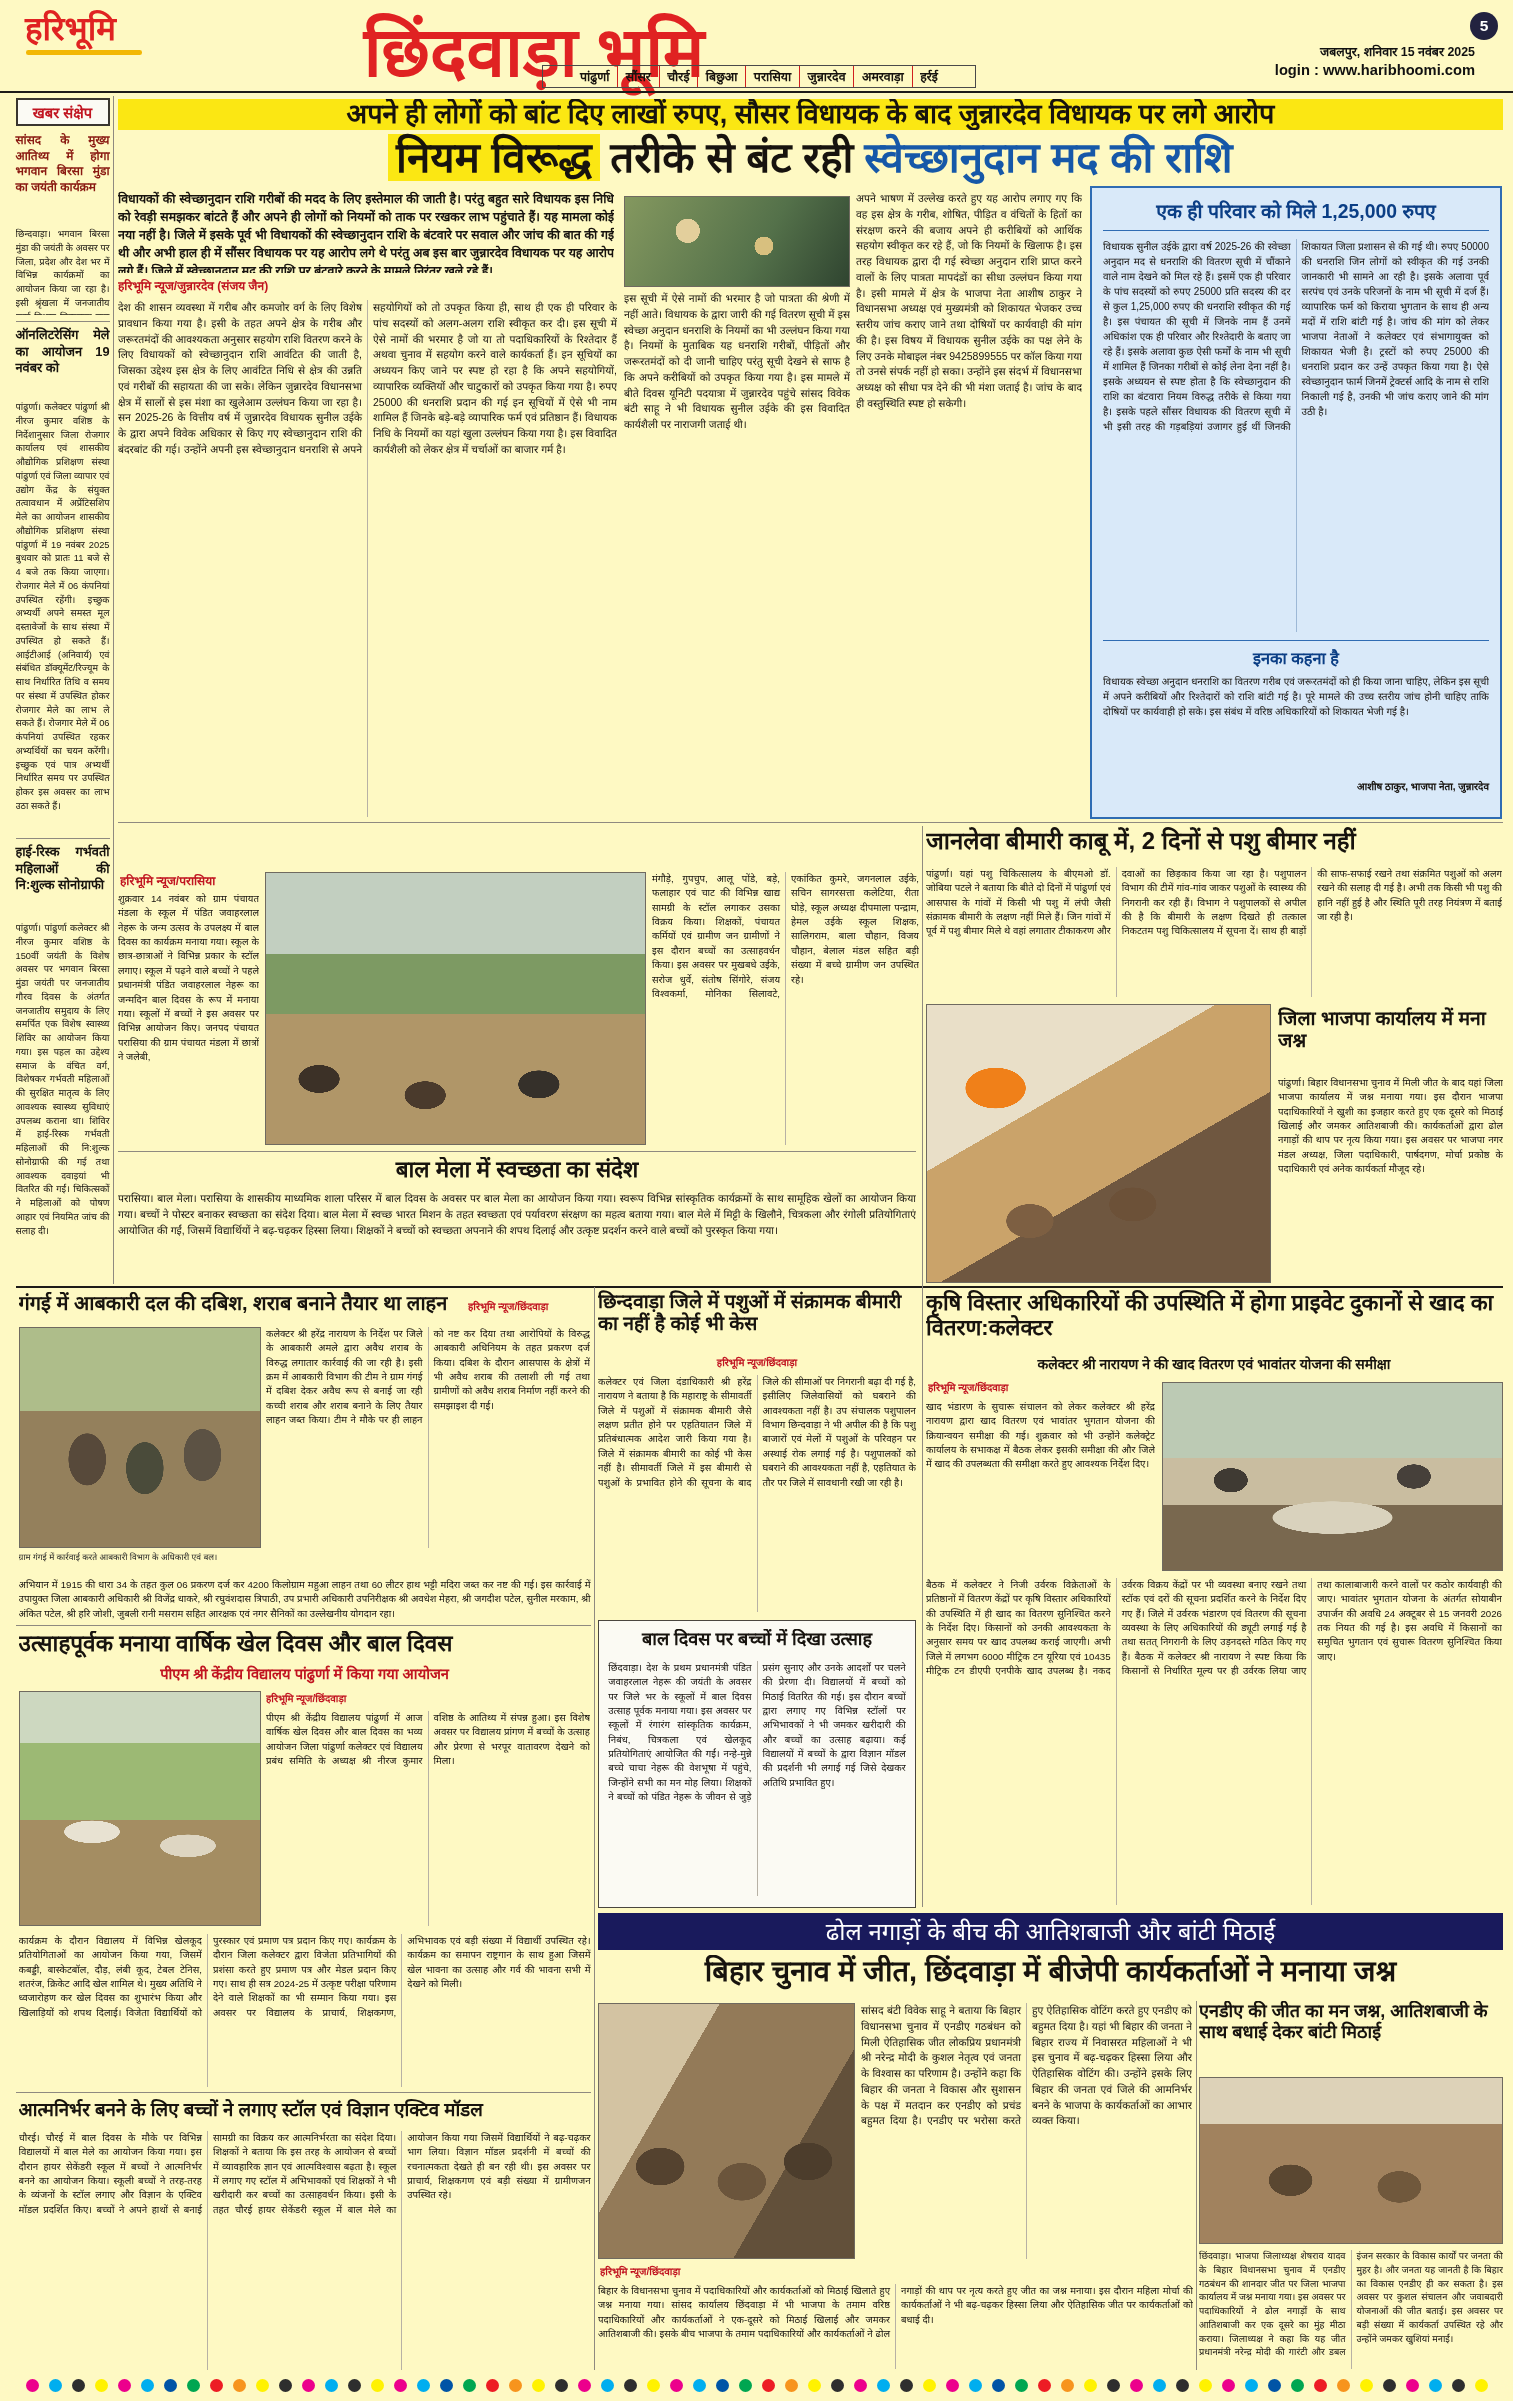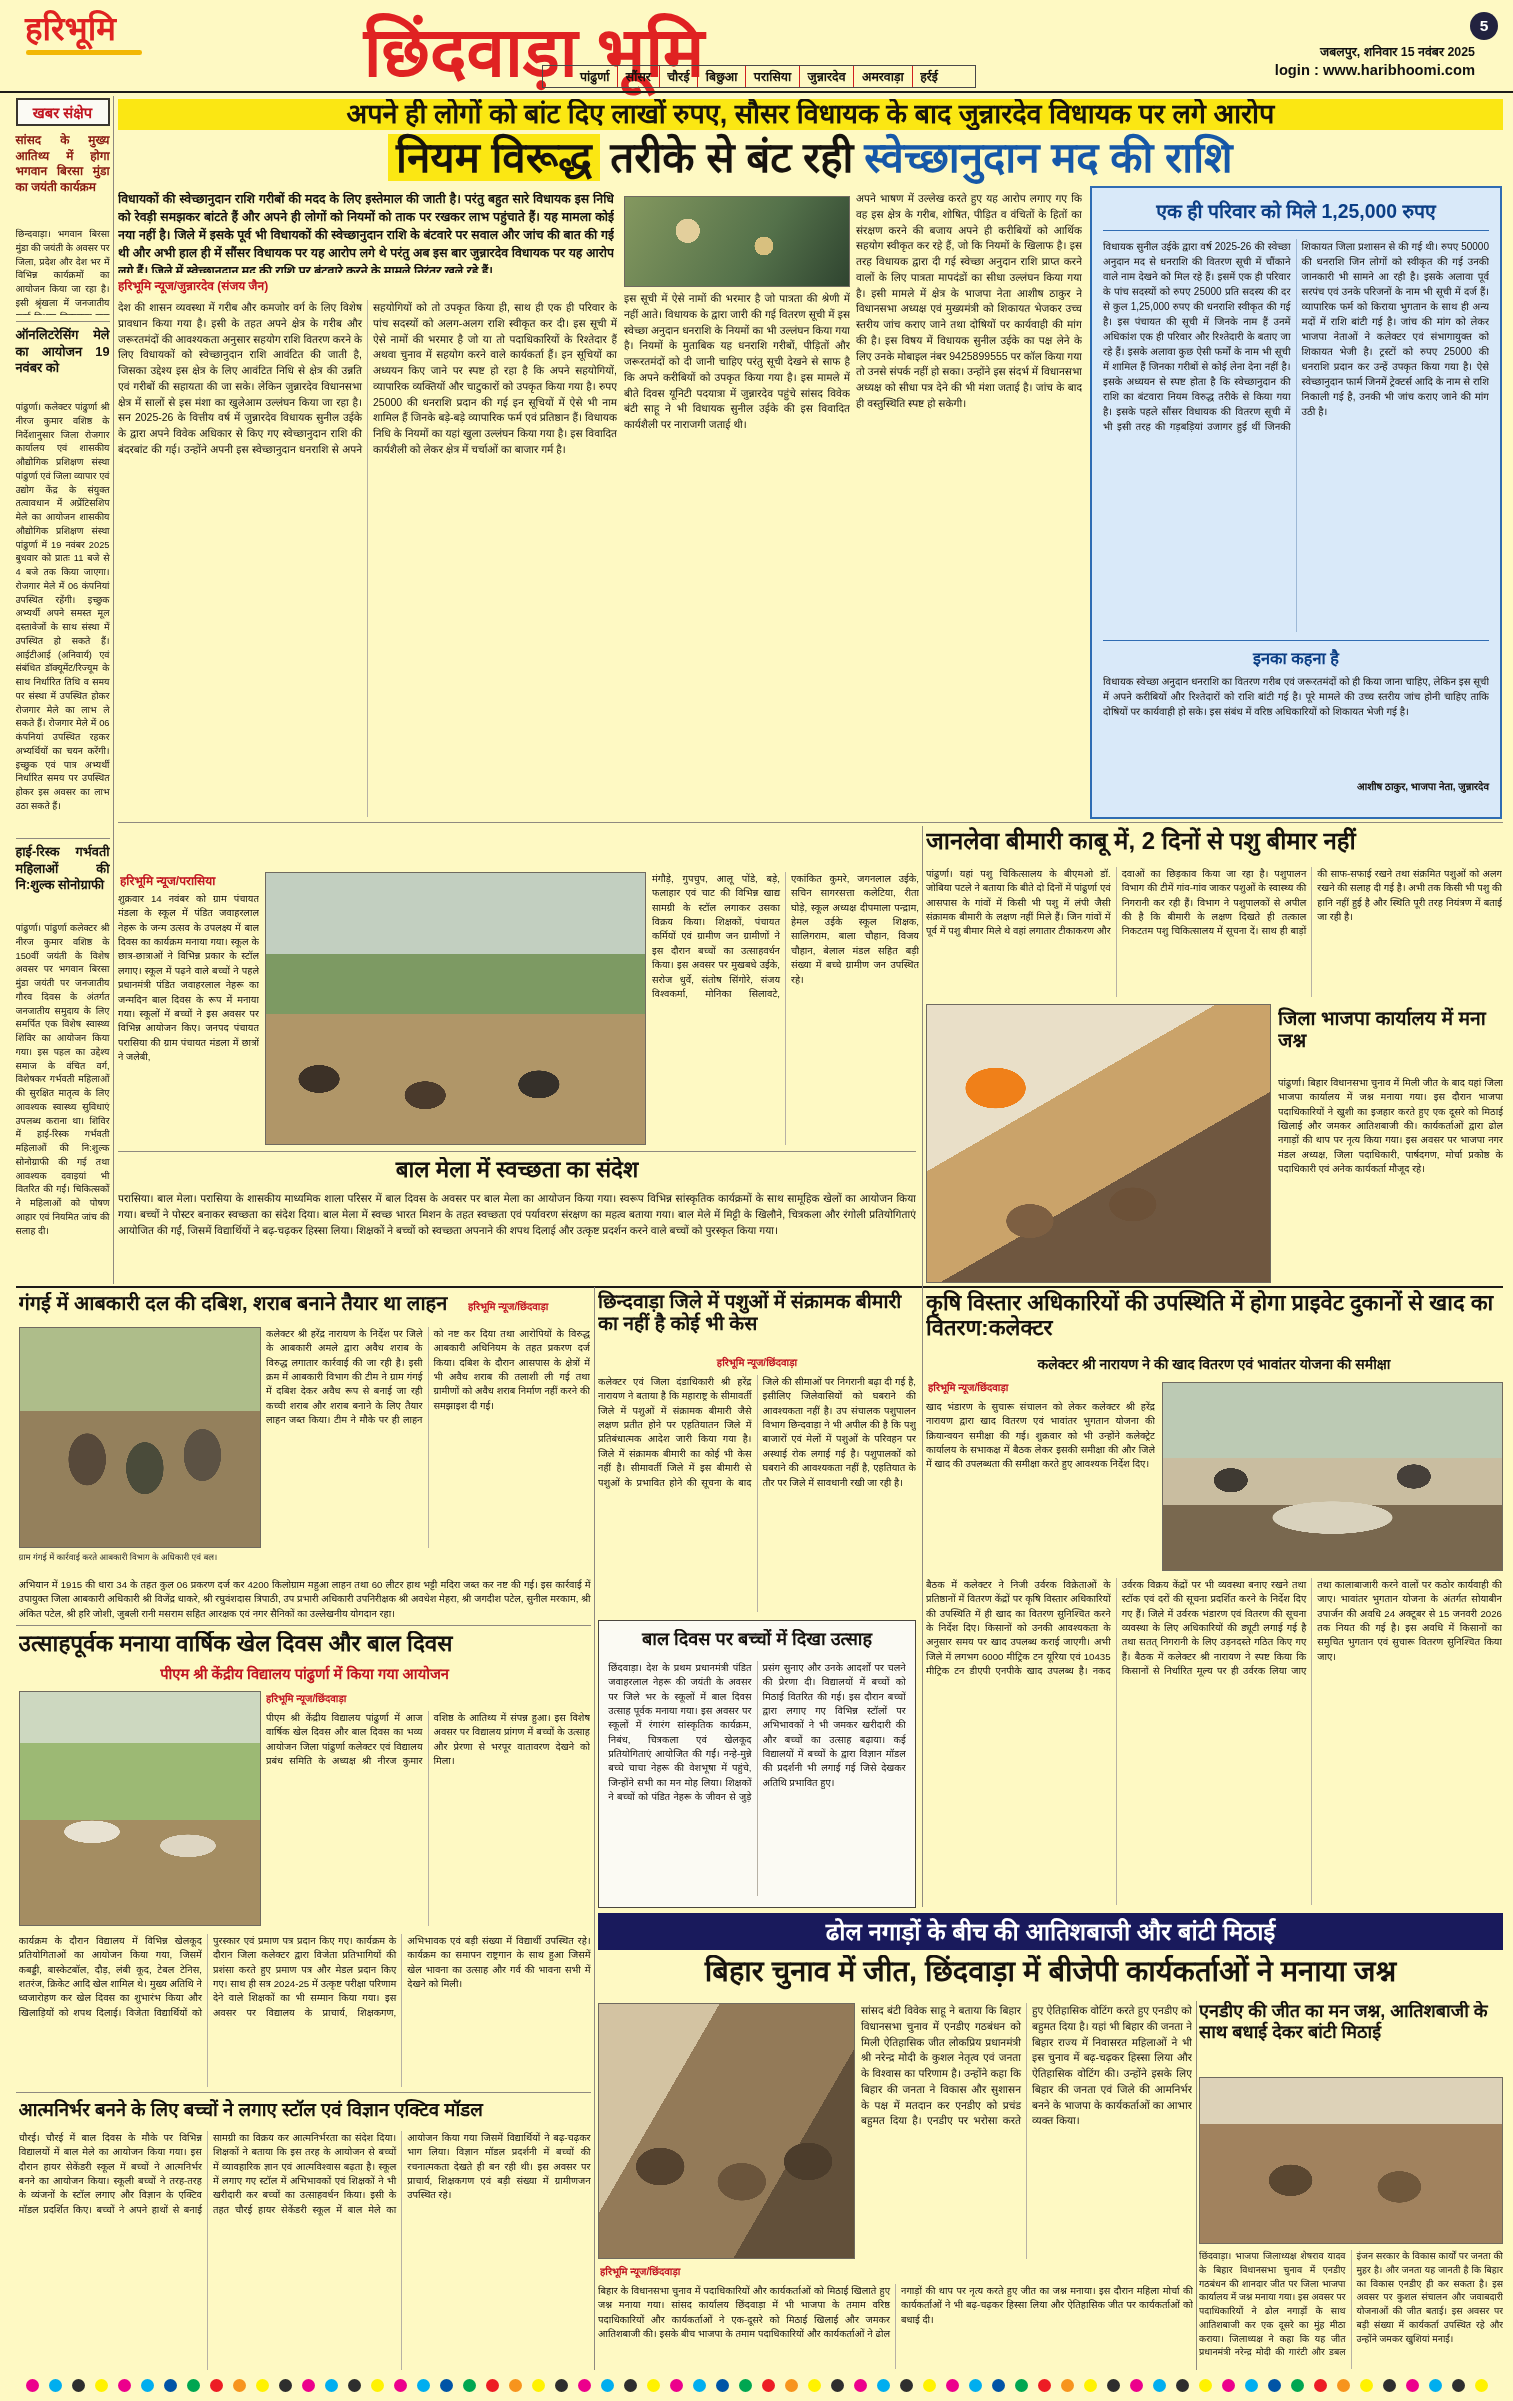--- a/index.html
+++ b/index.html
@@ -100,21 +100,21 @@
     radial-gradient(ellipse 40px 31px at 24% 64%, #54422f 60%, transparent 61%),
     radial-gradient(ellipse 40px 31px at 56% 70%, #6b553c 60%, transparent 61%),
     radial-gradient(ellipse 40px 31px at 82% 62%, #4c3d2c 60%, transparent 61%),
     linear-gradient(120deg,#d3c3a2 0 30%, #937a58 30% 70%, #62503a 70% 100%); }
   .ph-crowd2 { background:
     radial-gradient(ellipse 36px 26px at 30% 62%, #5a4731 60%, transparent 61%),
     radial-gradient(ellipse 36px 26px at 66% 66%, #70583c 60%, transparent 61%),
     linear-gradient(#ddd2b8 0 28%, #a1825e 28% 100%); }
 
   
-  .band { background:#191a5c; color:#fff; font-weight:bold; font-size:24px; text-align:center;
+  .band { background:#191a5c; color:#fff; font-weight:normal; font-size:24px; text-align:center;
     line-height:37px; white-space:nowrap; overflow:hidden; }
 
   .boxed { border:1.5px solid #4a463f; background:#fbfaf3; padding:7.7px 9.3px; }
 
   .dots { display:flex; gap:10px; justify-content:center; align-items:center; }
   .dot { width:13px; height:13px; border-radius:50%; flex:0 0 auto; }
 </style>
 </head>
 <body>
 

